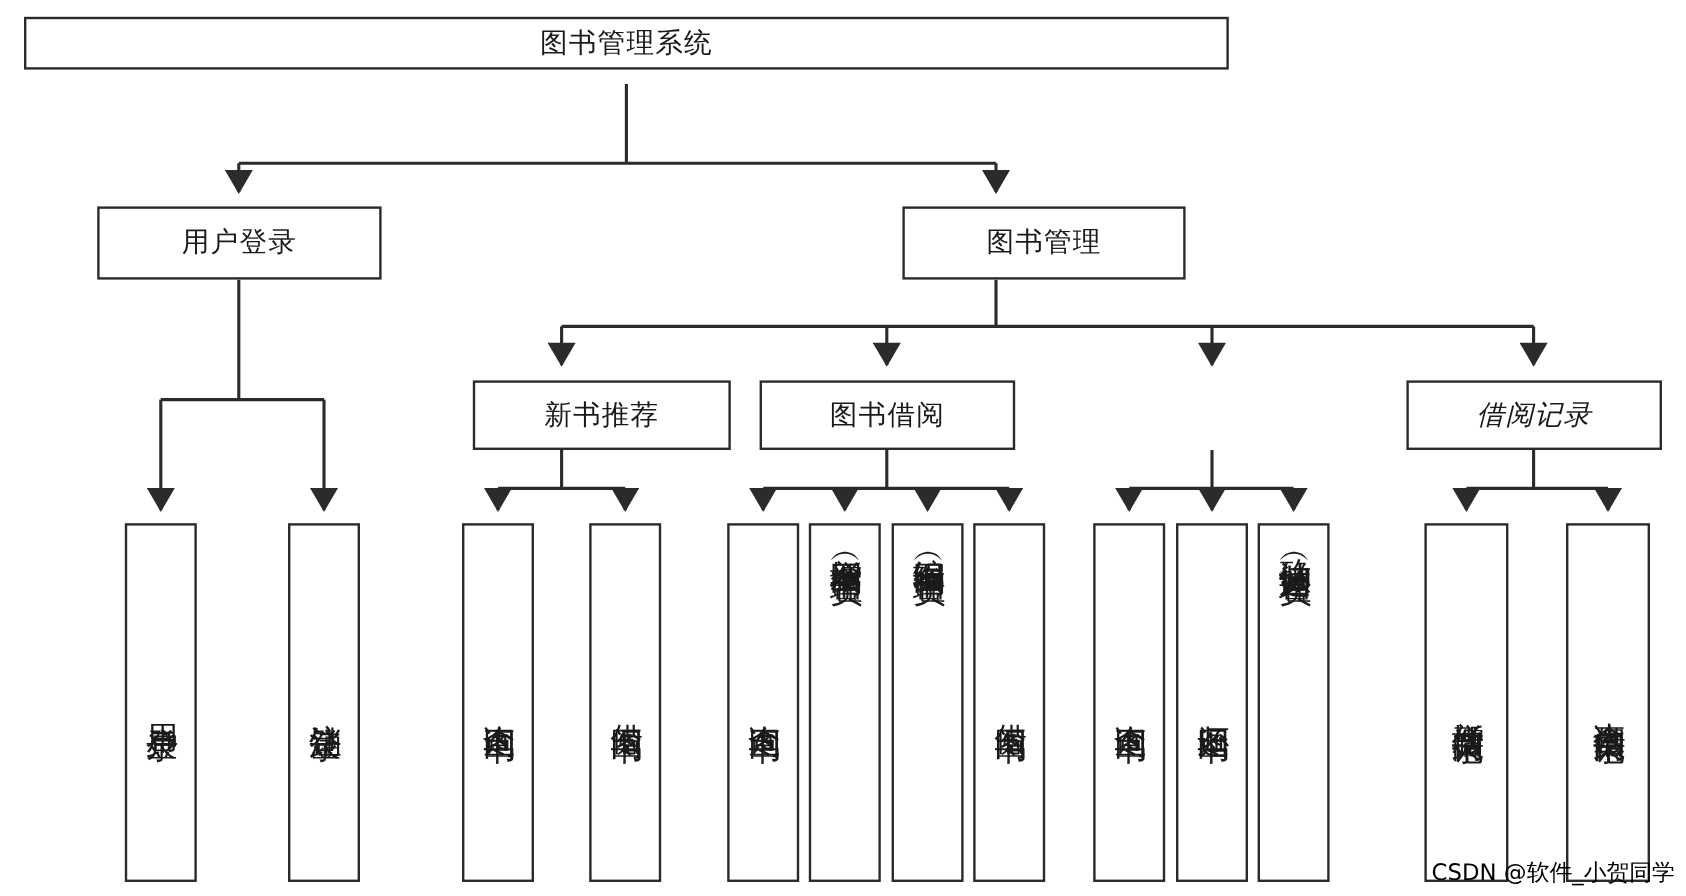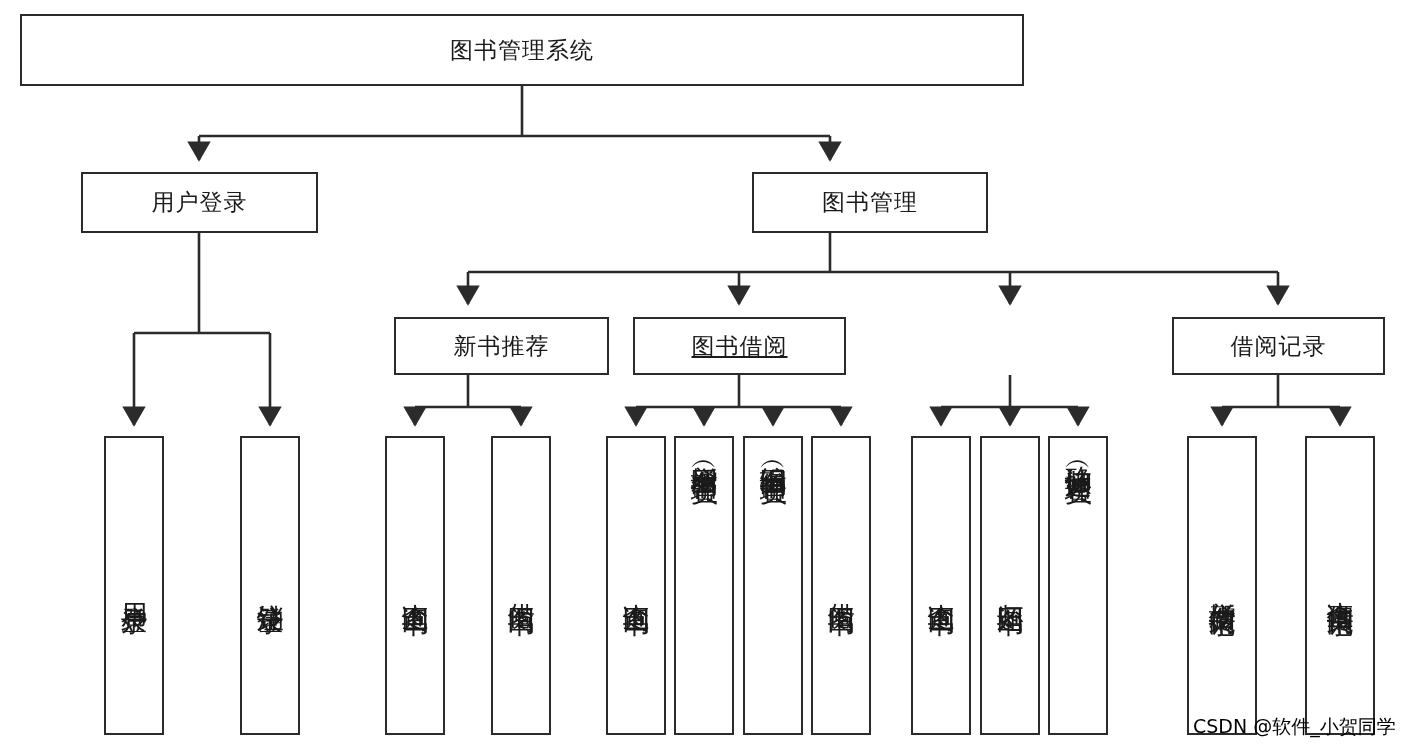--- a/index.html
+++ b/index.html
@@ -121,38 +121,38 @@
       <path d="M1010,407 L1010,425" marker-end="url(#arrow)"></path>
       <path d="M1078,407 L1078,425" marker-end="url(#arrow)"></path>
 
       <path d="M1278,375 L1278,407"></path>
       <path d="M1222,407 L1340,407"></path>
       <path d="M1222,407 L1222,425" marker-end="url(#arrow)"></path>
       <path d="M1340,407 L1340,425" marker-end="url(#arrow)"></path>
     </g>
   </svg>
 
-  <div class="node h" style="left:20px;top:14px;width:1004px;height:72px;text-align:center;">
+  <div class="node h" style="left:20px;top:14px;width:1004px;height:44px;text-align:center;">
     <span>图书管理系统</span>
   </div>
 
   <div class="node h" style="left:81px;top:172px;width:237px;height:61px;">
     <span>用户登录</span>
   </div>
   <div class="node h" style="left:712px;top:172px;width:236px;height:61px;margin-left:40px;">
     <span>图书管理</span>
   </div>
 
   <div class="node h" style="left:361px;top:317px;width:215px;height:58px;margin-left:33px;">
     <span>新书推荐</span>
   </div>
-  <div class="node h" style="left:633px;top:317px;width:213px;height:58px;text-decoration:underline;">
+  <div class="node h" style="left:633px;top:317px;width:213px;height:58px;">
     <span>图书借阅</span>
   </div>
-  <div class="node h" style="left:1172px;top:317px;width:213px;height:58px;">
+  <div class="node h" style="left:1172px;top:317px;width:213px;height:58px;font-style:italic;">
     <span>借阅记录</span>
   </div>
 
   <div class="node v" style="left:104px;top:436px;width:60px;height:299px;">
     <span class="vcenter">
       <span class="vtext">用户登录</span>
     </span>
   </div>
   <div class="node v" style="left:240px;top:436px;width:60px;height:299px;">
     <span class="vcenter">

